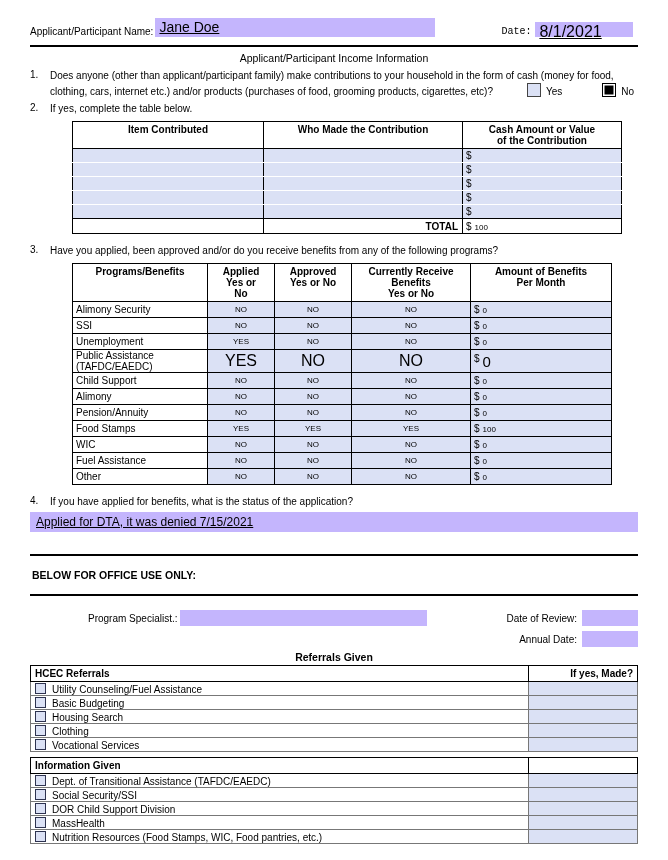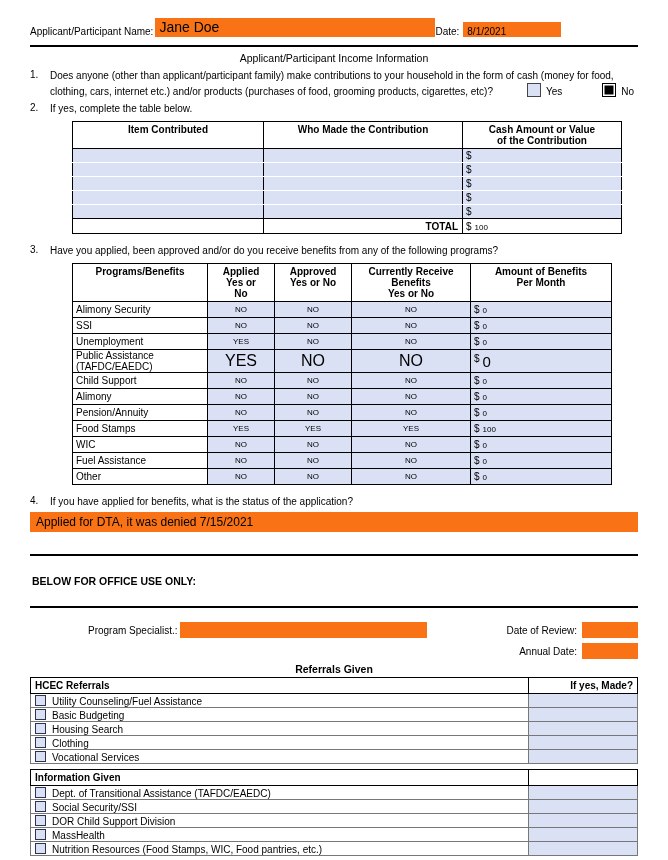--- a/index.html
+++ b/index.html
@@ -1,23 +1,23 @@
 <!DOCTYPE html>
 <html><head>
 <meta charset="utf-8">
 <style>
   html,body{margin:0;padding:0;background:#fff;}
   .page{width:668px;min-height:860px;box-sizing:border-box;padding:18px 30px 10px;
         font-family:"Liberation Sans","DejaVu Sans",sans-serif;font-size:10px;color:#000;}
   .title{text-align:center;font-weight:bold;font-size:15px;margin:4px 0 10px;}
-  .field{background:#f97316;}
+  .field{background:#c4b5fd;text-decoration:underline;}
   .name-row{display:flex;align-items:flex-end;}
   .name-field{width:272px;height:19px;font-size:14px;line-height:19px;padding:0 4px;margin-left:2px;}
-  .date-lbl{margin-right:4px;}
-  .date-field{width:90px;height:15px;font-size:10px;line-height:19px;padding:0 4px;}
+  .date-lbl{margin-left:66px;margin-right:4px;font-family:Liberation Mono, monospace;}
+  .date-field{width:90px;height:15px;font-size:16px;line-height:19px;padding:0 4px;}
   .rule{height:0;border:none;border-top:2px solid #000;margin:8px 0 5px;}
   .sec-head{text-align:center;font-weight:normal;font-size:10.5px;margin-bottom:5px;}
   .q{display:flex;margin:3px 0;}
   .qnum{width:20px;flex:none;}
   .qtext{flex:1;line-height:1.4;}
   .cbs{margin-left:34px;white-space:nowrap;}
   .cb-label{margin-right:40px;}
   .checkbox{display:inline-block;width:12px;height:12px;border:1px solid #444;background:#dbe1f5;
             vertical-align:-2px;margin-right:5px;}
   .checkbox.checked{background:#000;border-color:#000;box-shadow:inset 0 0 0 1.5px #fff;}
@@ -36,21 +36,21 @@
   .tbl3 th{border:1px solid #000;font-size:10px;padding:2px 3px;text-align:center;white-space:pre-line;vertical-align:top;}
   .tbl3 td{border:1px solid #000;height:13px;}
   .tbl3 .prog{background:#fff;font-size:10px;padding:0 3px;}
   .tbl3 .val{background:#dbe1f5;text-align:center;font-size:8px;}
   .tbl3 .amt{background:#dbe1f5;font-size:8px;padding:0 3px;text-align:left;}
   .tbl3 tr.big .val{font-size:16px;}
   .tbl3 tr.big .amt .amt-val{font-size:15px;}
   .tbl3 tr.big .amt .dollar{vertical-align:5px;}
   .answer{height:20px;font-size:12px;line-height:20px;padding:0 6px;margin:3px 0 8px;}
   .office-head{border-top:2.5px solid #000;border-bottom:2px solid #000;font-weight:bold;font-size:10.5px;
-               padding:19px 2px;margin-top:22px;}
+               padding:13px 2px;margin-top:22px;}
   .spec-row{display:flex;align-items:center;margin:14px 0 5px 58px;}
   .spec-field{width:247px;height:16px;margin-left:3px;}
   .rg{margin-left:auto;display:flex;align-items:center;}
   .sm-field{width:56px;height:16px;margin-left:5px;}
   .annual-row{display:flex;justify-content:flex-end;align-items:center;margin-bottom:4px;}
   .ref-head{text-align:center;font-weight:bold;font-size:10.5px;margin:4px 0 2px;}
   .ref{width:100%;border:1px solid #000;}
   .ref th{border:1px solid #000;font-size:10px;text-align:left;padding:2px 4px;}
   .ref th.dh{width:100px;text-align:right;}
   .ref td{border:1px solid #777;height:13px;font-size:10px;padding:0 4px;}

